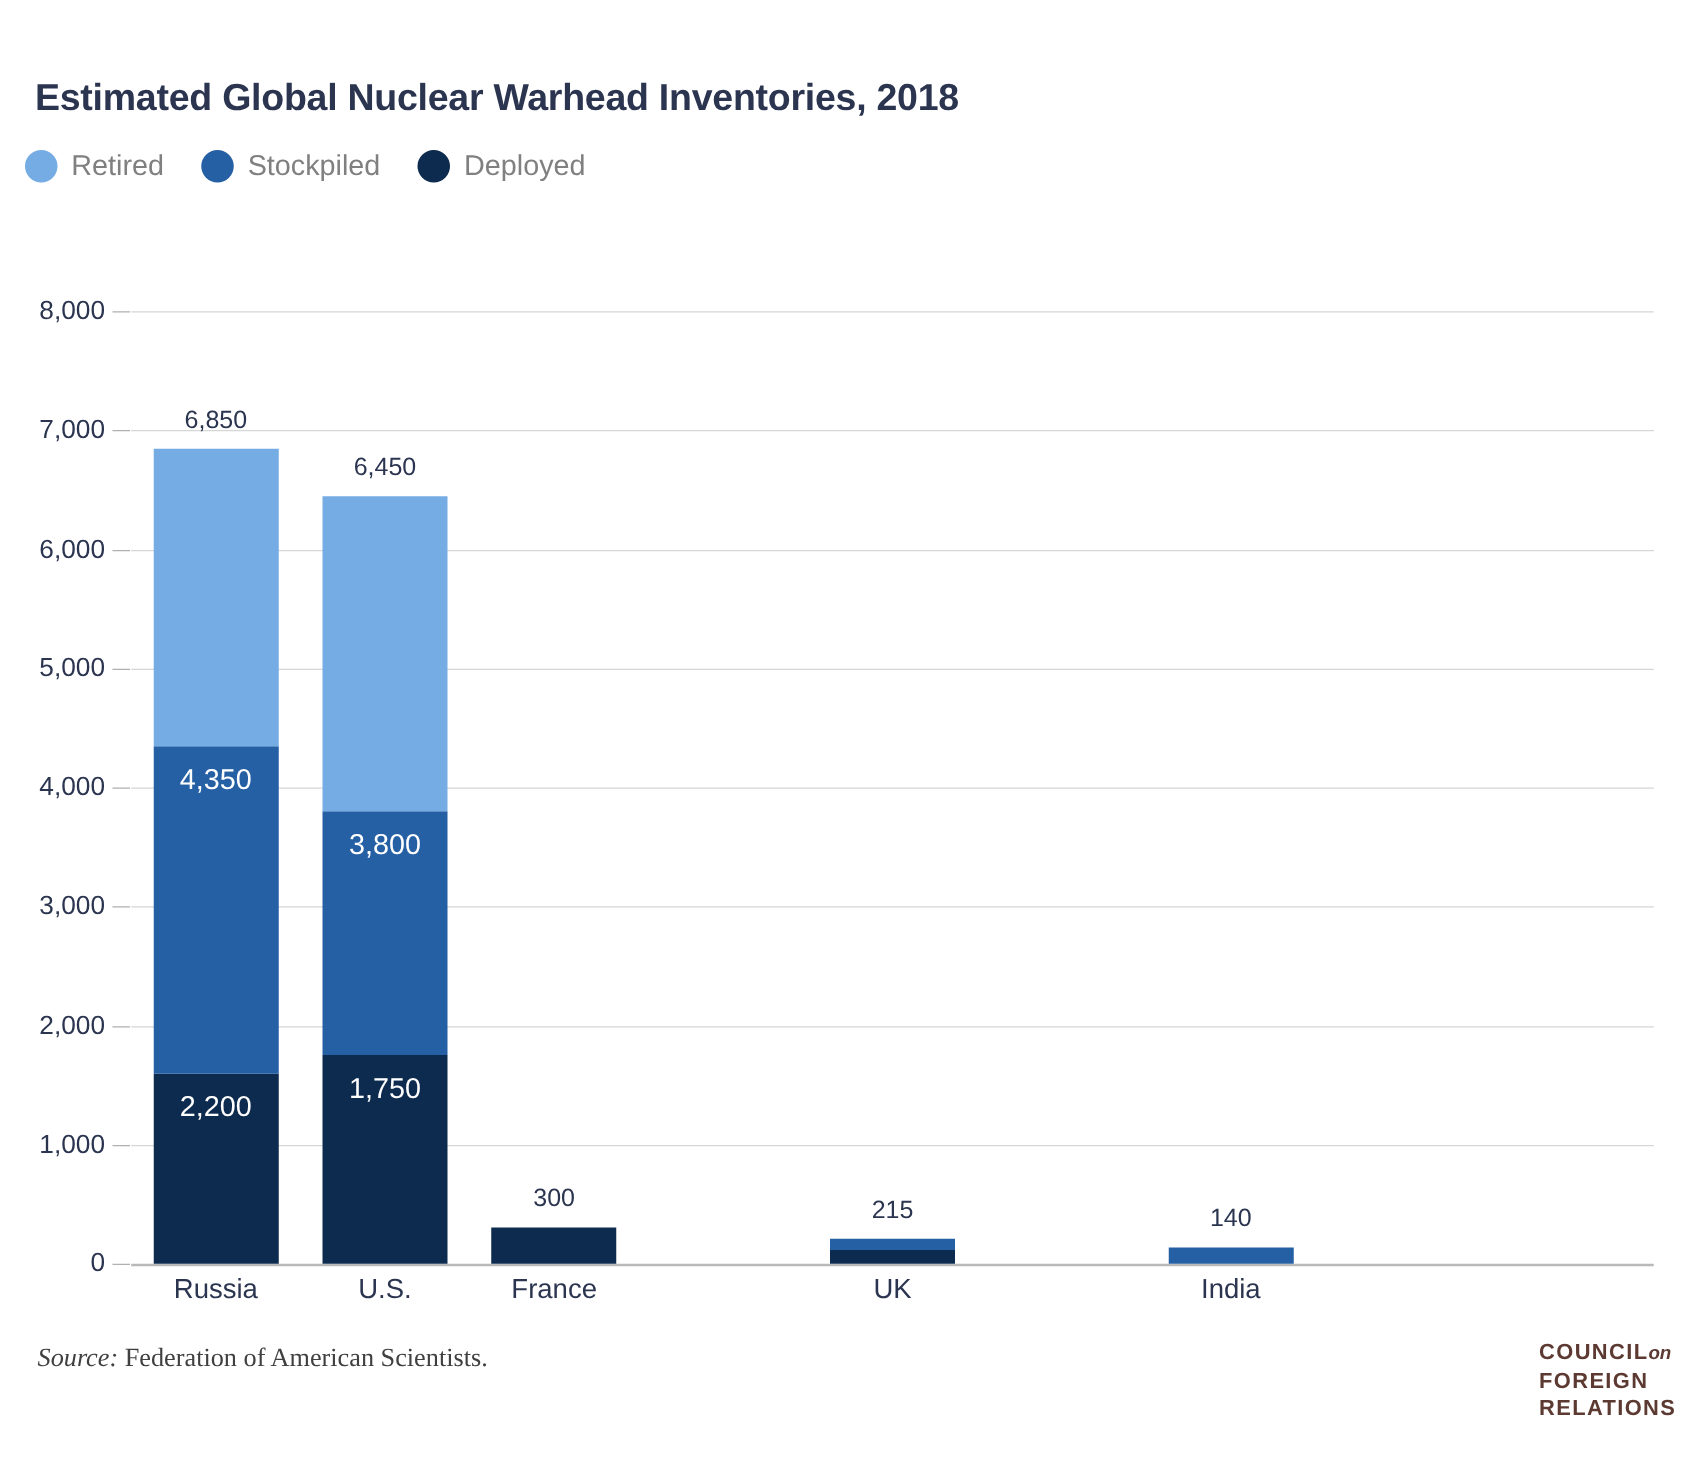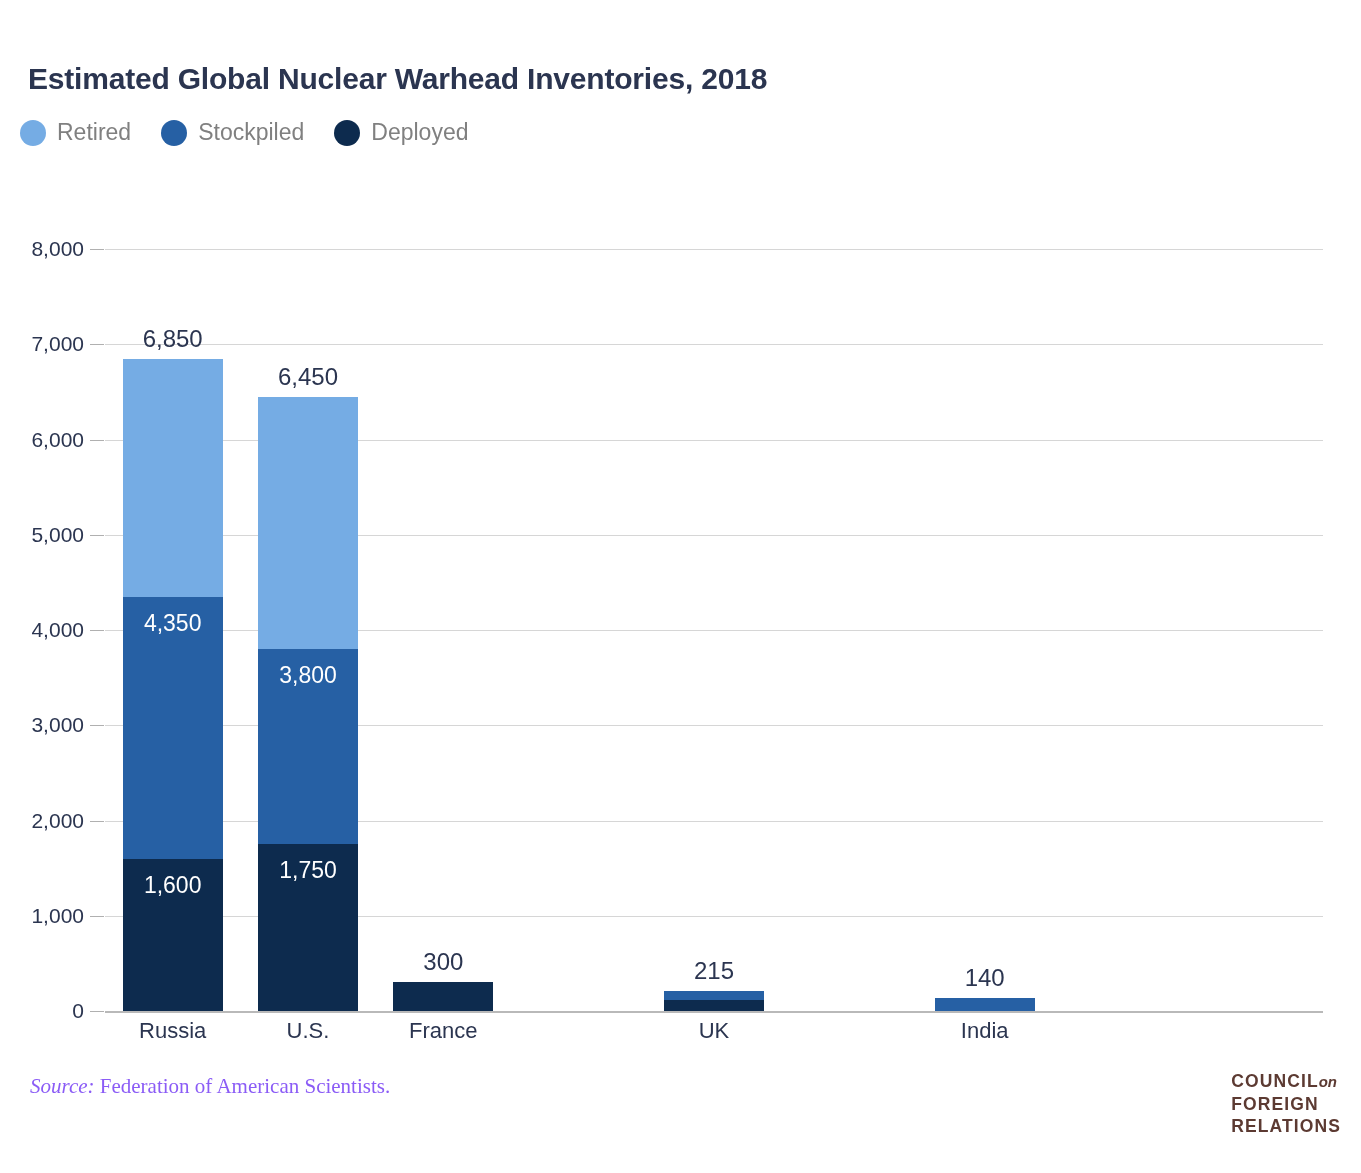--- a/index.html
+++ b/index.html
@@ -109,42 +109,42 @@
     width: 100%;
     text-align: center;
     font-size: 23px;
     color: #ffffff;
     white-space: nowrap;
   }
   .total-label {
     position: absolute;
     width: 100%;
     text-align: center;
-    font-size: 24px;
+    font-size: 20px;
     color: #2b3550;
     white-space: nowrap;
   }
   .xtick-label {
     position: absolute;
     width: 100%;
     text-align: center;
     font-size: 22px;
     color: #2b3550;
     white-space: nowrap;
     top: 982px;
   }
 
   
   .source {
     position: absolute;
     left: 30px;
     top: 1074px;
     font-family: "Liberation Serif", serif;
     font-size: 21px;
-    color: #8b5cf6;
+    color: #404040;
     white-space: nowrap;
   }
   .source em {
     font-style: italic;
   }
   .cfr-logo {
     position: absolute;
     right: 20px;
     top: 1070px;
     text-align: left;
@@ -208,21 +208,21 @@
     <div class="ytick-dash" style="top: 784.5px;"></div>
     <div class="ytick-label" style="top: 784.5px; left: 0px; width: 84px; right: auto;">2,000</div>
     <div class="gridline" style="top: 879.75px;"></div>
     <div class="ytick-dash" style="top: 879.75px;"></div>
     <div class="ytick-label" style="top: 879.75px; left: 0px; width: 84px; right: auto;">1,000</div>
     <div class="baseline" style="top: 975px;"></div>
     <div class="ytick-dash" style="top: 975px;"></div>
     <div class="ytick-label" style="top: 975px; left: 0px; width: 84px; right: auto;">0</div>
     <div class="bar-group" style="left: 122.667px; width: 100px; top: 0px; bottom: auto; height: 1173px; position: absolute;">
       <div class="seg" style="top: 822.6px; height: 152.4px; background: rgb(13, 43, 78);"></div>
-      <div class="seg-label" style="top: 835.6px;">1,600</div>
+      <div class="seg-label" style="top: 835.6px;">2,200</div>
       <div class="seg" style="top: 560.662px; height: 261.938px; background: rgb(38, 96, 164);"></div>
       <div class="seg-label" style="top: 573.662px;">4,350</div>
       <div class="seg" style="top: 322.538px; height: 238.125px; background: rgb(117, 172, 228);"></div>
       <div class="total-label" style="top: 288.538px;">6,850</div>
       <div class="xtick-label" style="width: 175.333px; left: -37.6667px;">Russia</div>
     </div>
     <div class="bar-group" style="left: 258px; width: 100px; top: 0px; bottom: auto; height: 1173px; position: absolute;">
       <div class="seg" style="top: 808.312px; height: 166.688px; background: rgb(13, 43, 78);"></div>
       <div class="seg-label" style="top: 821.312px;">1,750</div>
       <div class="seg" style="top: 613.05px; height: 195.262px; background: rgb(38, 96, 164);"></div>

